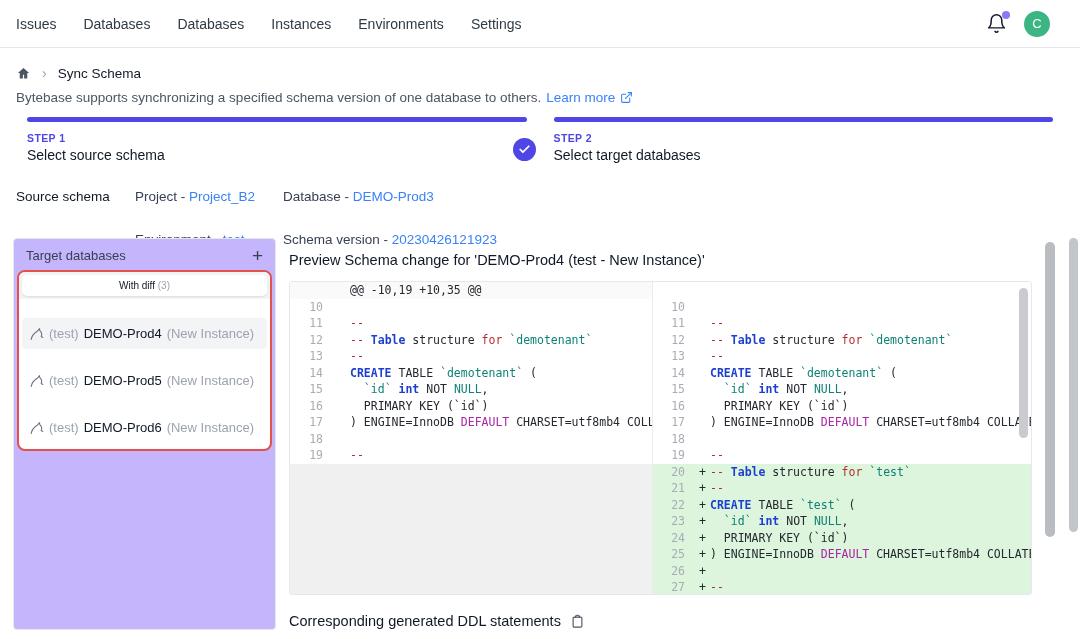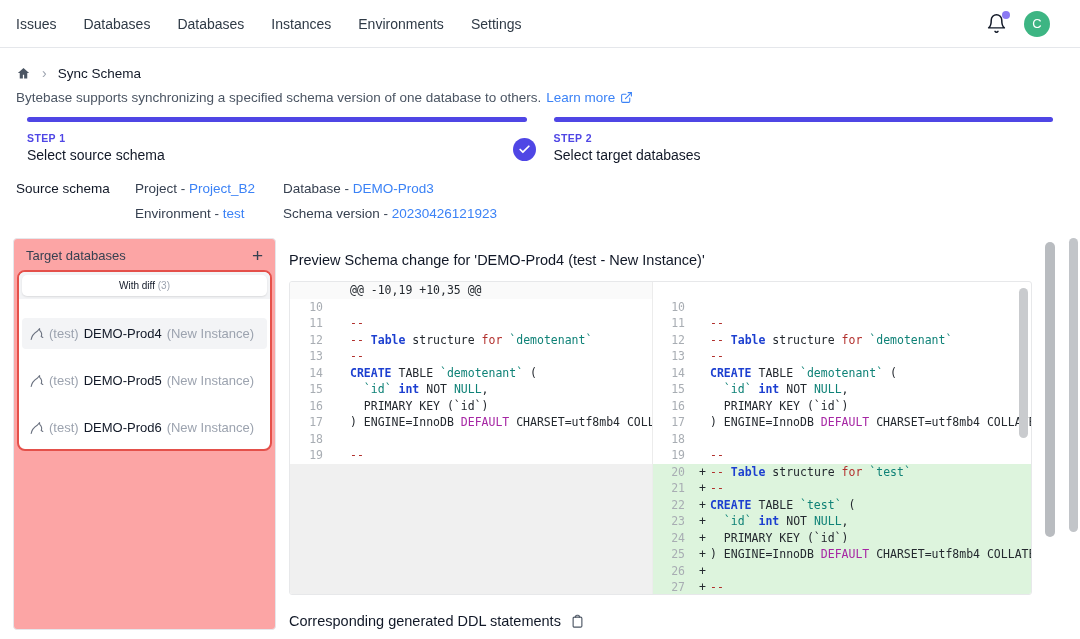--- a/index.html
+++ b/index.html
@@ -24,28 +24,28 @@
 
   
   .steps{display:flex;gap:27px;margin:12px 27px 0;position:relative}
   .step{flex:1}
   .step-bar{height:5px;background:#4f46e5;border-radius:3px}
   .step-label{margin-top:10px;font-size:10.5px;font-weight:700;letter-spacing:.4px;color:#4f46e5}
   .step-title{margin-top:3px;font-size:14px;font-weight:500;color:#111827}
   .step-check{position:absolute;left:486px;top:21px;width:23px;height:23px;border-radius:50%;background:#4f46e5;display:flex;align-items:center;justify-content:center}
 
   
-  .source{display:flex;margin:18px 16px 0;font-size:13.5px}
+  .source{display:flex;margin:26px 16px 0;font-size:13.5px}
   .source-label{width:119px;color:#111827}
-  .source-grid{display:grid;grid-template-columns:148px auto;row-gap:10px}
+  .source-grid{display:grid;grid-template-columns:148px auto;row-gap:28px}
   .field{color:#374151}
   .field .val{color:#3b82f6;cursor:pointer}
 
   
-  .left-card{position:absolute;left:13px;top:238px;width:263px;height:392px;border:1px solid #e5e7eb;border-radius:4px;background:#fca5a5}
+  .left-card{position:absolute;left:13px;top:238px;width:263px;height:392px;border:1px solid #e5e7eb;border-radius:4px;background:#c4b5fd}
   .left-head{display:flex;align-items:center;justify-content:space-between;padding:9px 12px 7px}
   .left-title{font-size:13px;color:#374151}
   .plus-btn{font-size:19px;color:#374151;line-height:14px;cursor:pointer;font-weight:400}
   .red-box{margin:0 3px;border:2px solid #e4504a;border-radius:8px;overflow:hidden;background:#fff}
   .tabbar{display:flex;background:#f3f4f6;padding:3px;gap:3px}
   .tab{flex:1;text-align:center;font-size:10px;padding:5px 0;color:#4b5563;border-radius:5px;cursor:pointer}
   .tab.active{background:#fff;color:#111827;box-shadow:0 1px 2px rgba(0,0,0,.1)}
   .tab .cnt{color:#9ca3af}
   .db-list{padding:3px 3px 6px}
   .db-row{display:flex;align-items:center;gap:5px;height:31px;padding:0 8px;border-radius:4px;font-size:13px;margin-top:16px;cursor:pointer;white-space:nowrap;overflow:hidden}

